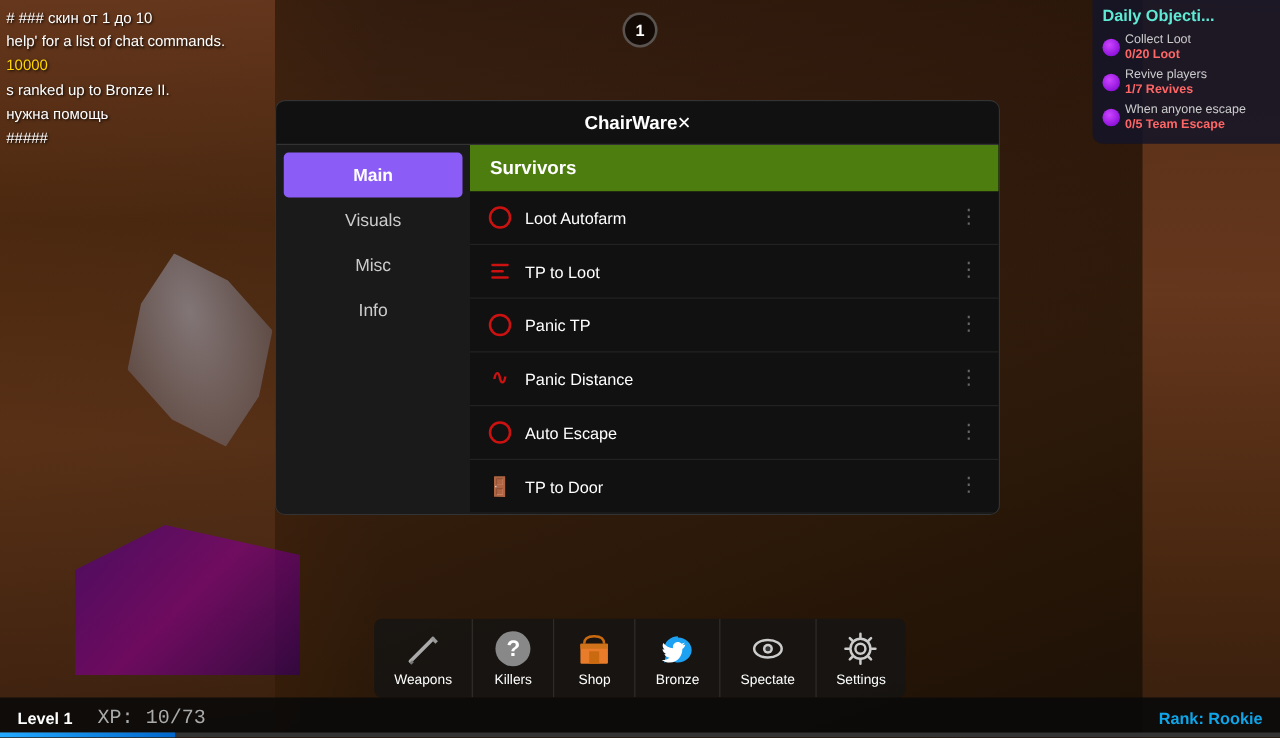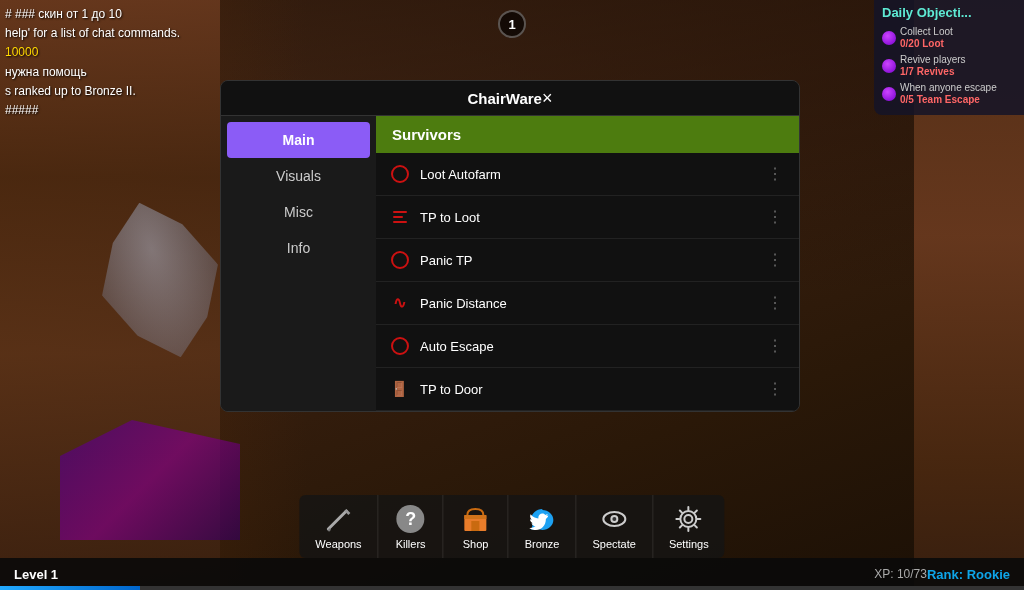--- a/index.html
+++ b/index.html
@@ -330,23 +330,24 @@
       z-index: 15;
     }
     .status-level {
       color: #ffffff;
       font-size: 13px;
       font-weight: bold;
       margin-right: 20px;
     }
     .status-xp {
       color: #aaaaaa;
-      font-size: 12px;
+      font-size: 16px;
       flex: 1;
-      text-align: right;
+      text-align: left;
+      font-family: Liberation Mono, monospace;
     }
     .status-rank {
       color: #0ea5e9;
       font-size: 13px;
       font-weight: bold;
     }
     .xp-bar-container {
       position: absolute;
       bottom: 0; left: 0; right: 0;
       height: 4px;
@@ -389,22 +390,22 @@
 <div class="game-bg"></div>
 <div class="wood-left"></div>
 <div class="wood-right"></div>
 <div class="wing-decoration"></div>
 <div class="purple-decor"></div>
 
 <div class="chat-area">
   <span class="line"># ### скин от 1 до 10</span>
   <span class="line">help' for a list of chat commands.</span>
   <span class="line gold">10000</span>
+  <span class="line">s ranked up to Bronze II.</span>
   <span class="line">нужна помощь</span>
-  <span class="line">s ranked up to Bronze II.</span>
   <span class="line">#####</span>
 </div>
 
 <div class="top-badge">1</div>
 
 <div class="daily-objectives">
   <div class="daily-title">Daily Objecti...</div>
   <div class="objective-item">
     <div class="obj-gem"></div>
     <div>

